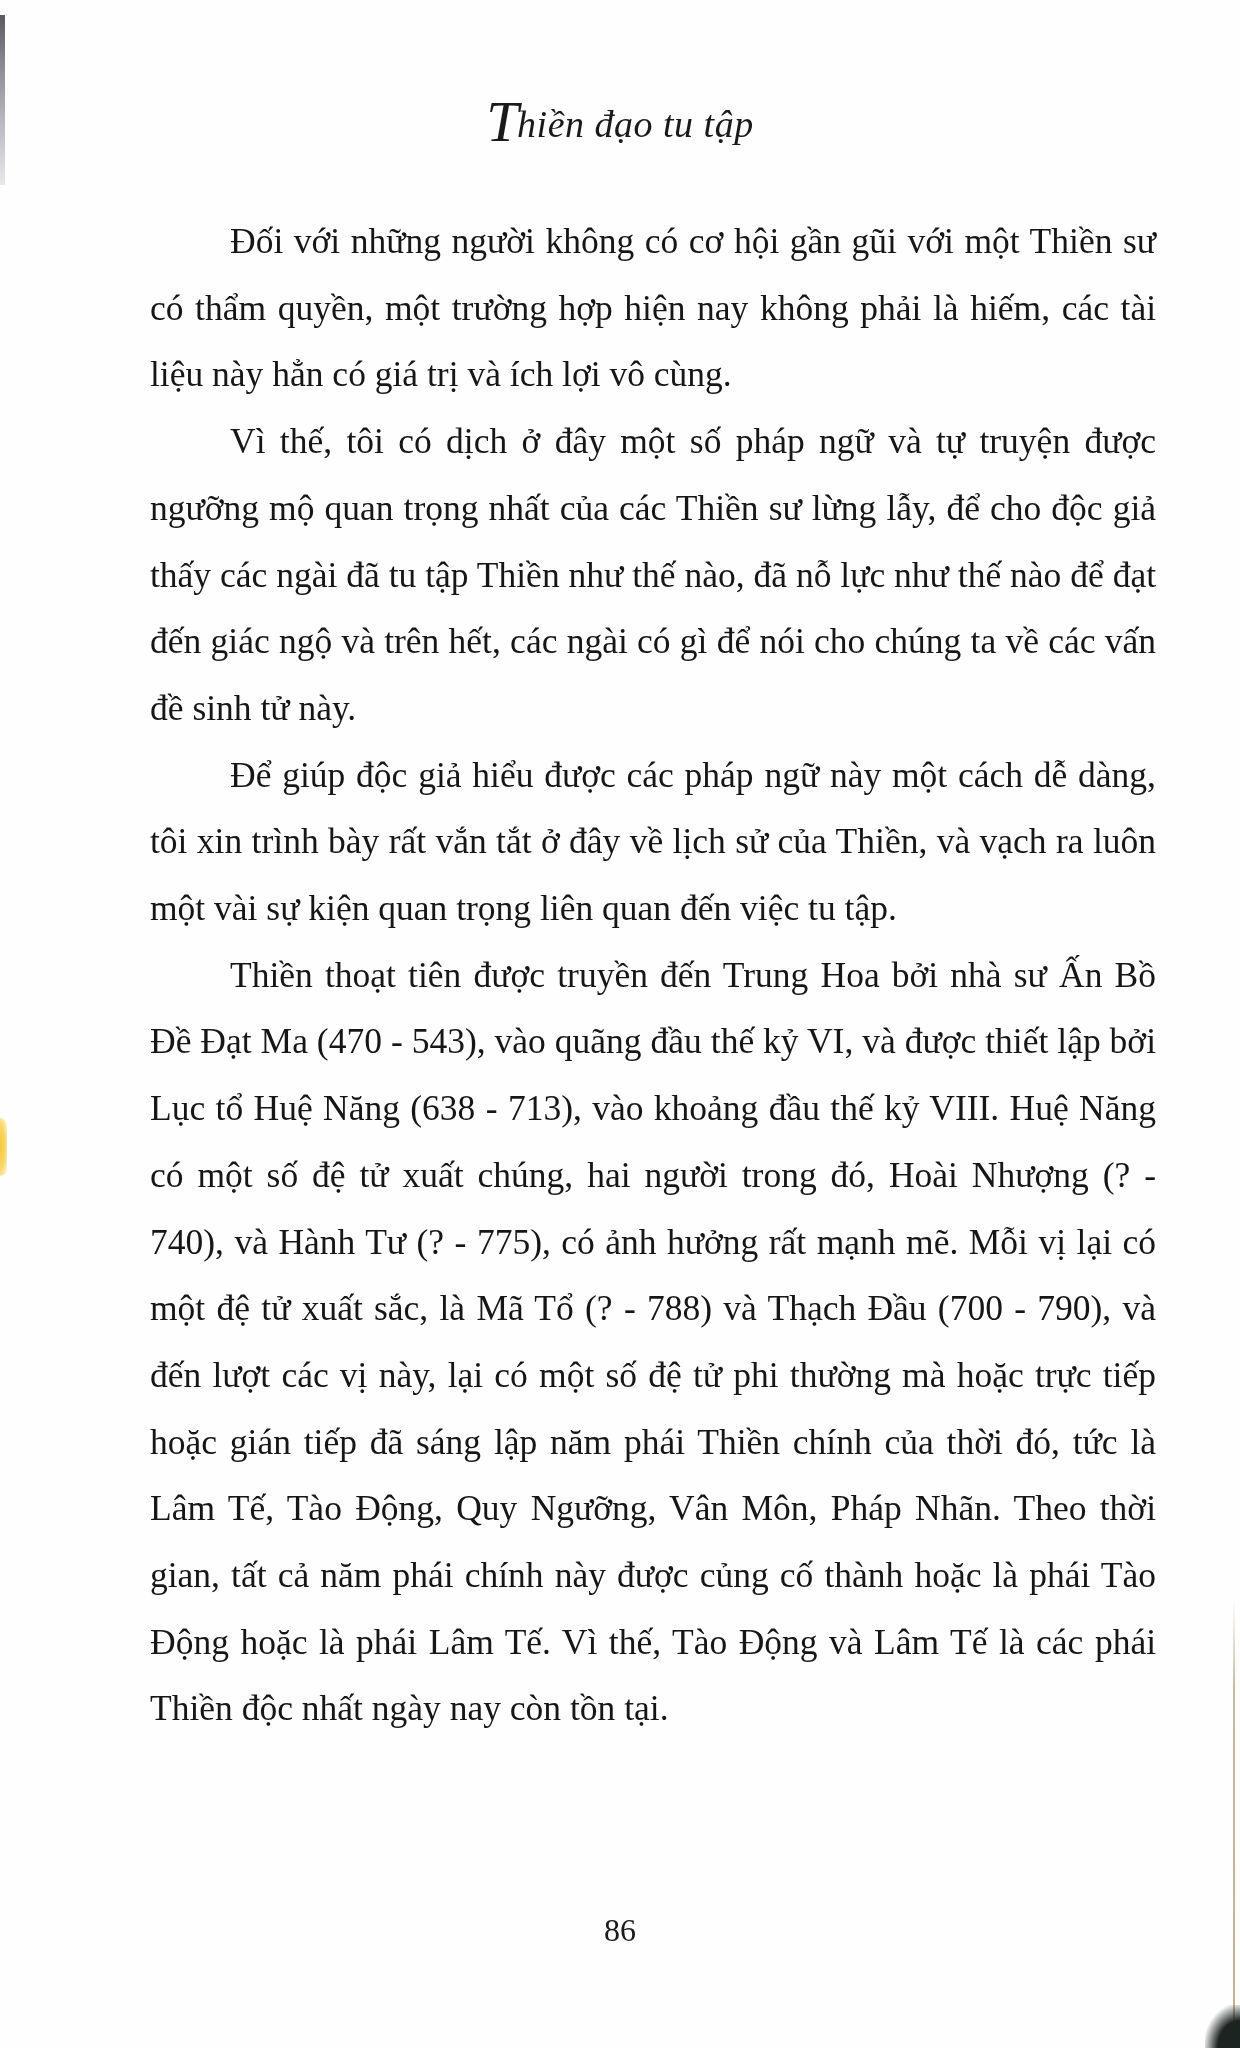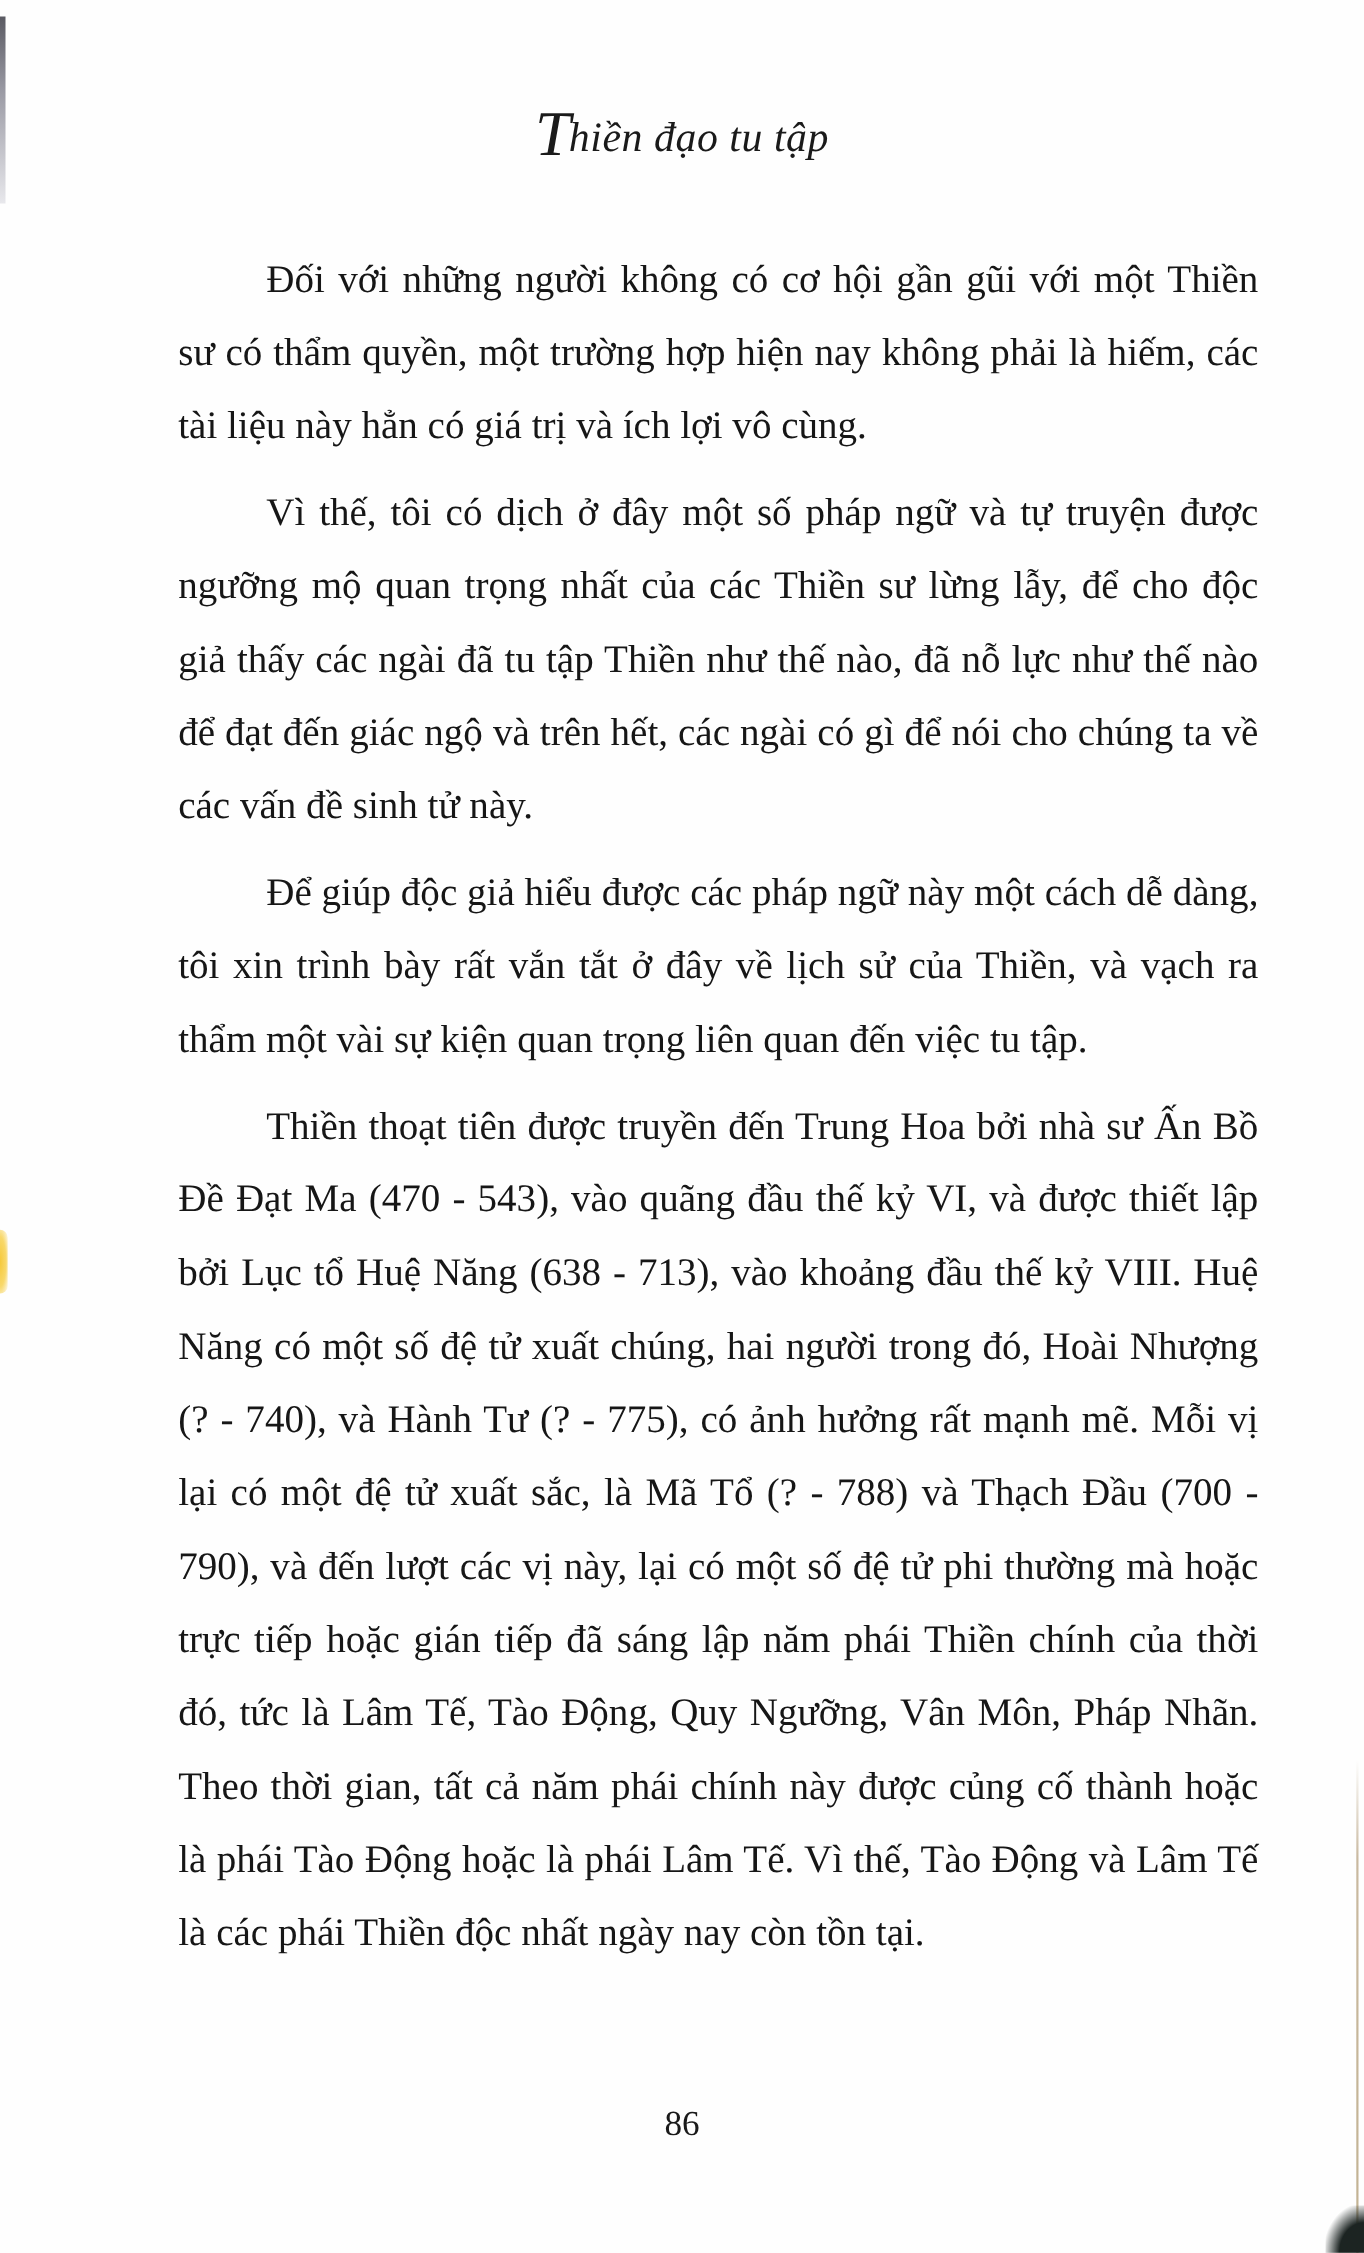--- a/index.html
+++ b/index.html
@@ -67,21 +67,21 @@
     position: absolute;
     left: 150px;
     top: 208px;
     width: 1006px;
     font-size: 35.5px;
     line-height: 66.7px;
     text-align: justify;
     color: #161616;
   }
   .body-text p {
-    margin: 12px;
+    margin: 0;
     text-indent: 80px;
     hyphens: none;
   }
   .page-number {
     position: absolute;
     left: 0; top: 1912px;
     width: 1240px;
     text-align: center;
     font-size: 32px;
     color: #1a1a1a;
@@ -96,18 +96,18 @@
   <div class="right-edge"></div>
   <div class="corner-shadow"></div>
 
   <div class="running-head">
     <span class="cap">T</span><span>hiền đạo tu tập</span>
   </div>
 
   <div class="body-text">
     <p>Đối với những người không có cơ hội gần gũi với một Thiền sư có thẩm quyền, một trường hợp hiện nay không phải là hiếm, các tài liệu này hẳn có giá trị và ích lợi vô cùng.</p>
     <p>Vì thế, tôi có dịch ở đây một số pháp ngữ và tự truyện được ngưỡng mộ quan trọng nhất của các Thiền sư lừng lẫy, để cho độc giả thấy các ngài đã tu tập Thiền như thế nào, đã nỗ lực như thế nào để đạt đến giác ngộ và trên hết, các ngài có gì để nói cho chúng ta về các vấn đề sinh tử này.</p>
-    <p>Để giúp độc giả hiểu được các pháp ngữ này một cách dễ dàng, tôi xin trình bày rất vắn tắt ở đây về lịch sử của Thiền, và vạch ra thẩm một vài sự kiện quan trọng liên quan đến việc tu tập.</p>
+    <p>Để giúp độc giả hiểu được các pháp ngữ này một cách dễ dàng, tôi xin trình bày rất vắn tắt ở đây về lịch sử của Thiền, và vạch ra luôn một vài sự kiện quan trọng liên quan đến việc tu tập.</p>
     <p>Thiền thoạt tiên được truyền đến Trung Hoa bởi nhà sư Ấn Bồ Đề Đạt Ma (470 - 543), vào quãng đầu thế kỷ VI, và được thiết lập bởi Lục tổ Huệ Năng (638 - 713), vào khoảng đầu thế kỷ VIII. Huệ Năng có một số đệ tử xuất chúng, hai người trong đó, Hoài Nhượng (? - 740), và Hành Tư (? - 775), có ảnh hưởng rất mạnh mẽ. Mỗi vị lại có một đệ tử xuất sắc, là Mã Tổ (? - 788) và Thạch Đầu (700 - 790), và đến lượt các vị này, lại có một số đệ tử phi thường mà hoặc trực tiếp hoặc gián tiếp đã sáng lập năm phái Thiền chính của thời đó, tức là Lâm Tế, Tào Động, Quy Ngưỡng, Vân Môn, Pháp Nhãn. Theo thời gian, tất cả năm phái chính này được củng cố thành hoặc là phái Tào Động hoặc là phái Lâm Tế. Vì thế, Tào Động và Lâm Tế là các phái Thiền độc nhất ngày nay còn tồn tại.</p>
   </div>
 
   <div class="page-number">86</div>
 </div>
 
 </body></html>

